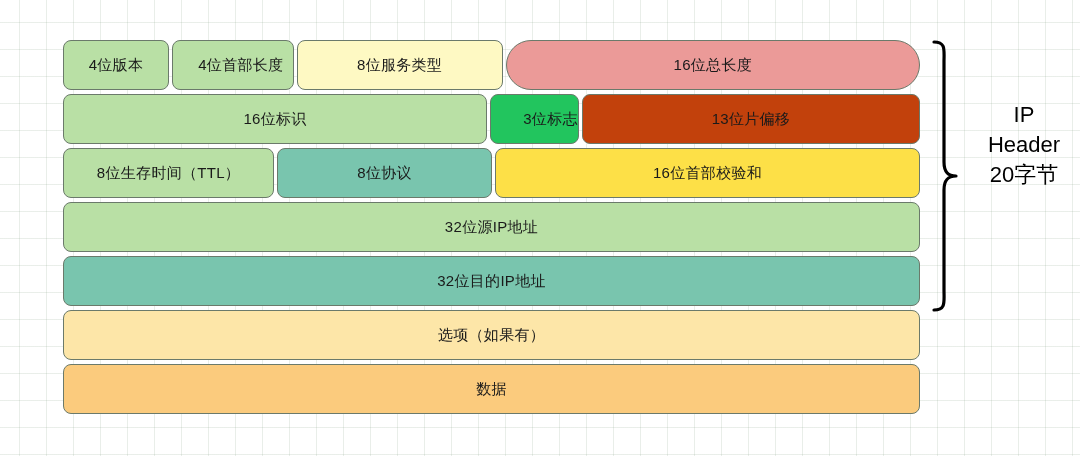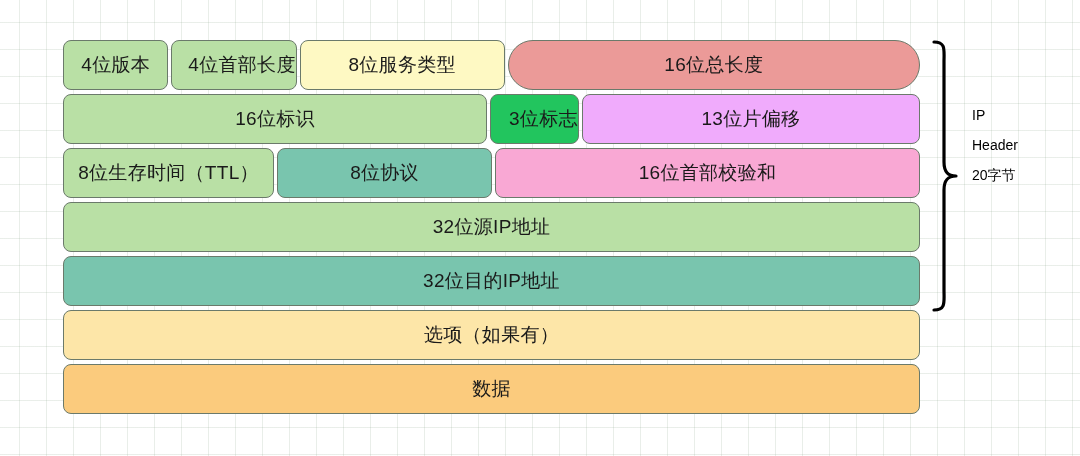--- a/index.html
+++ b/index.html
@@ -41,21 +41,21 @@
     display: flex;
     height: 50px;
     margin-bottom: 4px;
   }
   .cell {
     border: 1.4px solid #6b7a6b;
     border-radius: 8px;
     display: flex;
     align-items: center;
     justify-content: center;
-    font-size: 19px;
+    font-size: 15px;
     color: #1a1a1a;
     box-sizing: border-box;
     margin-right: 3px;
     white-space: nowrap;
     letter-spacing: 0.3px;
   }
   .cell:last-child { margin-right: 0; }
 
   
   .brace {
@@ -63,24 +63,24 @@
     left: 930px;
     top: 40px;
     width: 30px;
     height: 272px;
   }
   .brace-label {
     position: absolute;
     left: 972px;
     top: 100px;
     width: 104px;
-    font-size: 14px;
+    font-size: 22px;
     line-height: 30px;
     color: #000;
-    text-align: left;
+    text-align: center;
   }
   .brace-label div { white-space: nowrap; }
 </style>
 </head>
 <body>
 
 <div id="grid"></div>
 
 <div id="diagram">
 
@@ -99,32 +99,32 @@
           <span>16位总长度</span>
         </div>
       </div>
       <div class="row">
         <div class="cell" style="flex: 428 0 0px; background: rgb(185, 224, 165);">
           <span>16位标识</span>
         </div>
         <div class="cell" style="flex: 88 0 0px; background: #22c55e; justify-content: flex-end;">
           <span>3位标志</span>
         </div>
-        <div class="cell" style="flex: 341 0 0px; background: #f0abfc;">
+        <div class="cell" style="flex: 341 0 0px; background: #c2410c;">
           <span>13位片偏移</span>
         </div>
       </div>
       <div class="row">
         <div class="cell" style="flex: 212 0 0px; background: rgb(185, 224, 165);">
           <span>8位生存时间（TTL）</span>
         </div>
         <div class="cell" style="flex: 216 0 0px; background: rgb(121, 197, 174);">
           <span>8位协议</span>
         </div>
-        <div class="cell" style="flex: 429 0 0px; background: #f9a8d4;">
+        <div class="cell" style="flex: 429 0 0px; background: #fde047;">
           <span>16位首部校验和</span>
         </div>
       </div>
       <div class="row">
         <div class="cell" style="flex: 857 0 0px; background: rgb(185, 224, 165);">
           <span>32位源IP地址</span>
         </div>
       </div>
       <div class="row">
         <div class="cell" style="flex: 857 0 0px; background: rgb(121, 197, 174);">

